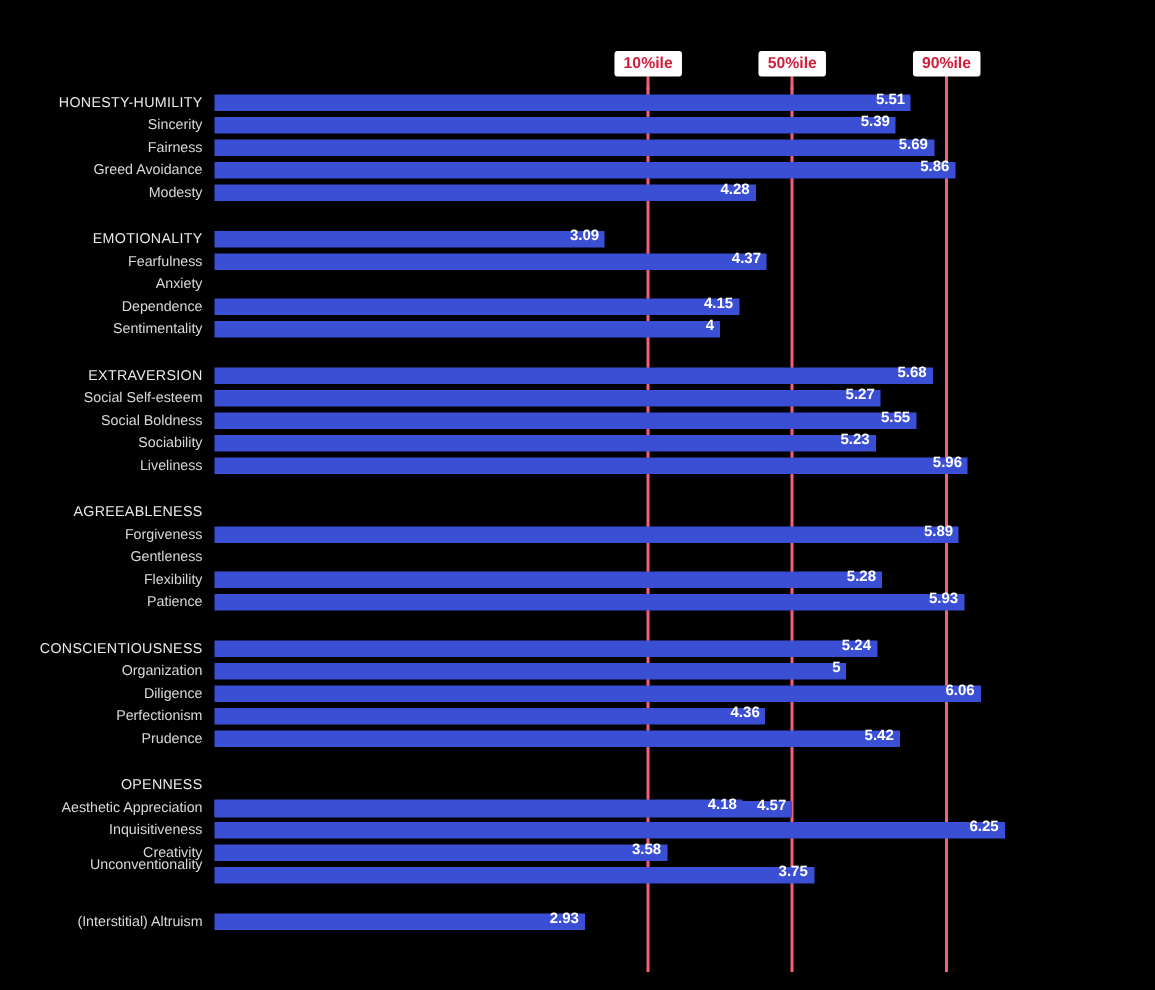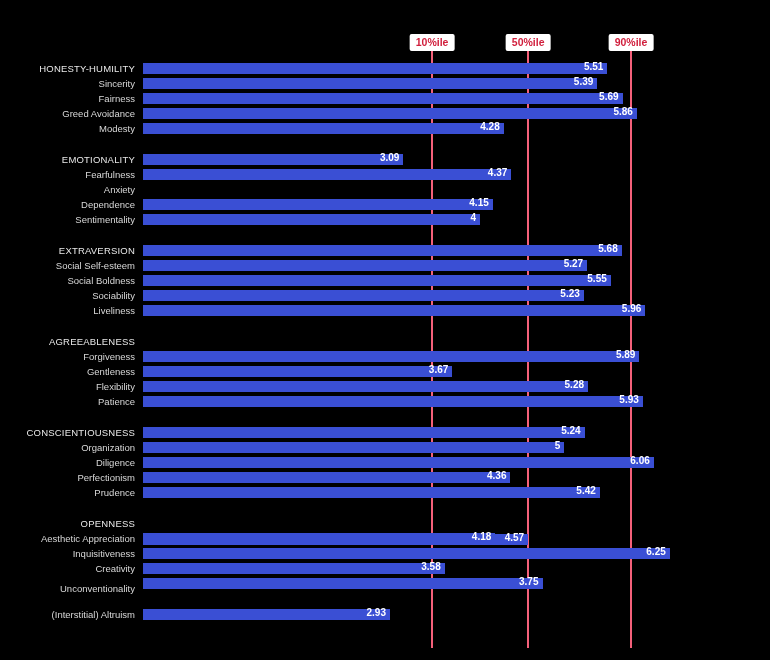--- a/index.html
+++ b/index.html
@@ -122,21 +122,21 @@
       <div class="row-label" style="top: 338px;">Patience</div>
       <div class="row-label factor" style="top: 369px;">CONSCIENTIOUSNESS</div>
       <div class="row-label" style="top: 384px;">Organization</div>
       <div class="row-label" style="top: 399px;">Diligence</div>
       <div class="row-label" style="top: 414px;">Perfectionism</div>
       <div class="row-label" style="top: 429px;">Prudence</div>
       <div class="row-label factor" style="top: 460px;">OPENNESS</div>
       <div class="row-label" style="top: 475px;">Aesthetic Appreciation</div>
       <div class="row-label" style="top: 490px;">Inquisitiveness</div>
       <div class="row-label" style="top: 505px;">Creativity</div>
-      <div class="row-label" style="top: 525px;">Unconventionality</div>
+      <div class="row-label" style="top: 513px;">Unconventionality</div>
       <div class="row-label" style="top: 551px;">(Interstitial) Altruism</div>
     </div>
   <div class="plot-area">
       <div class="pct-line" style="left: 288.1px; background: rgb(244, 96, 122);"></div>
       <div class="pct-line" style="left: 384.186px; background: rgb(244, 96, 122);"></div>
       <div class="pct-line" style="left: 487.014px; background: rgb(244, 96, 122);"></div>
       <div class="bar-row" style="top: 5px; width: 590px;">
         <div class="bar" style="width: 464.414px; background: rgb(58, 79, 212);"></div>
         <div class="bar-value" style="left: 460.414px; transform: translateX(-100%);">5.51</div>
       </div>
@@ -189,24 +189,20 @@
         <div class="bar-value" style="left: 436.814px; transform: translateX(-100%);">5.23</div>
       </div>
       <div class="bar-row" style="top: 247px; width: 590px; text-align: right;">
         <div class="bar" style="width: 502.343px; background: rgb(58, 79, 212);"></div>
         <div class="bar-value" style="left: 498.343px; transform: translateX(-100%);">5.96</div>
       </div>
       <div class="bar-row" style="top: 293px; width: 590px;">
         <div class="bar" style="width: 496.443px; background: rgb(58, 79, 212);"></div>
         <div class="bar-value" style="left: 492.443px; transform: translateX(-100%);">5.89</div>
       </div>
-      <div class="bar-row" style="top: 308px; width: 590px;">
-        <div class="bar" style="width: 309.329px; background: rgb(58, 79, 212);"></div>
-        <div class="bar-value" style="left: 305.329px; transform: translateX(-100%);">3.67</div>
-      </div>
       <div class="bar-row" style="top: 323px; width: 590px;">
         <div class="bar" style="width: 445.029px; background: rgb(58, 79, 212);"></div>
         <div class="bar-value" style="left: 441.029px; transform: translateX(-100%);">5.28</div>
       </div>
       <div class="bar-row" style="top: 338px; width: 590px;">
         <div class="bar" style="width: 499.814px; background: rgb(58, 79, 212);"></div>
         <div class="bar-value" style="left: 495.814px; transform: translateX(-100%);">5.93</div>
       </div>
       <div class="bar-row" style="top: 369px; width: 590px;">
         <div class="bar" style="width: 441.657px; background: rgb(58, 79, 212);"></div>

